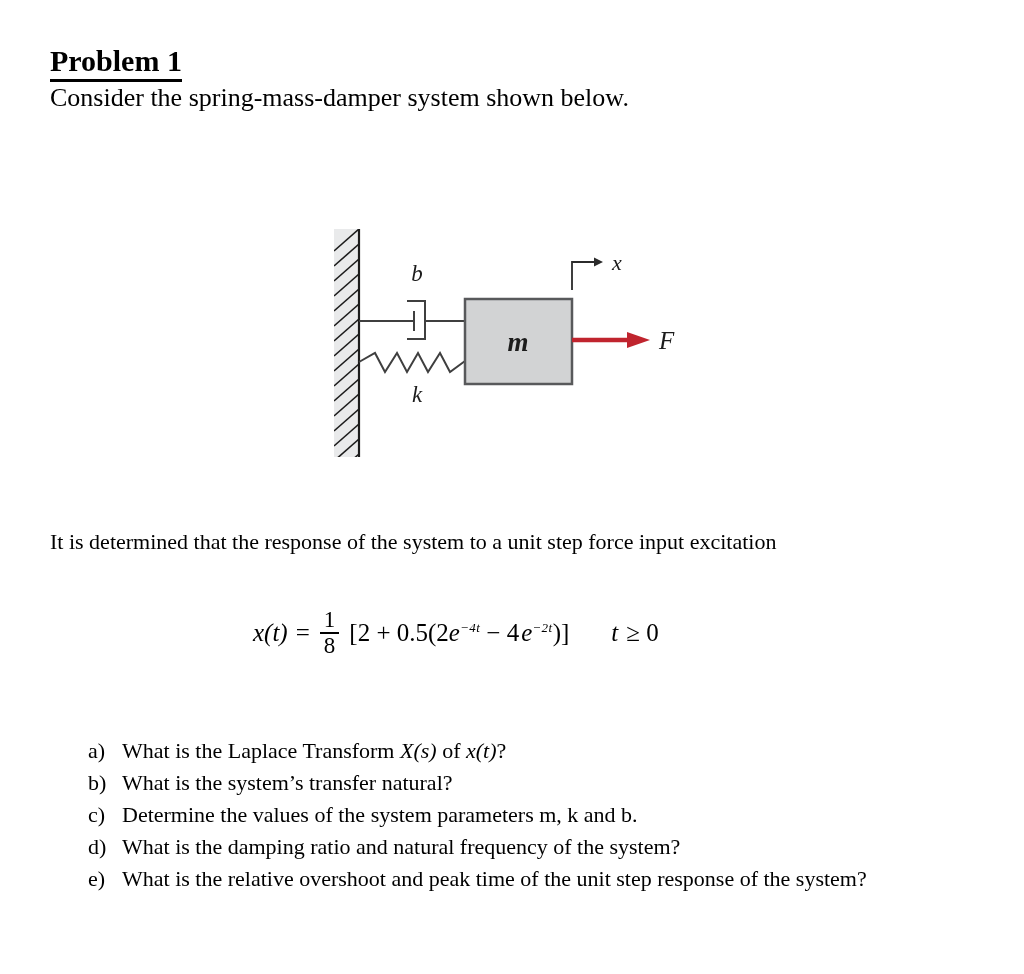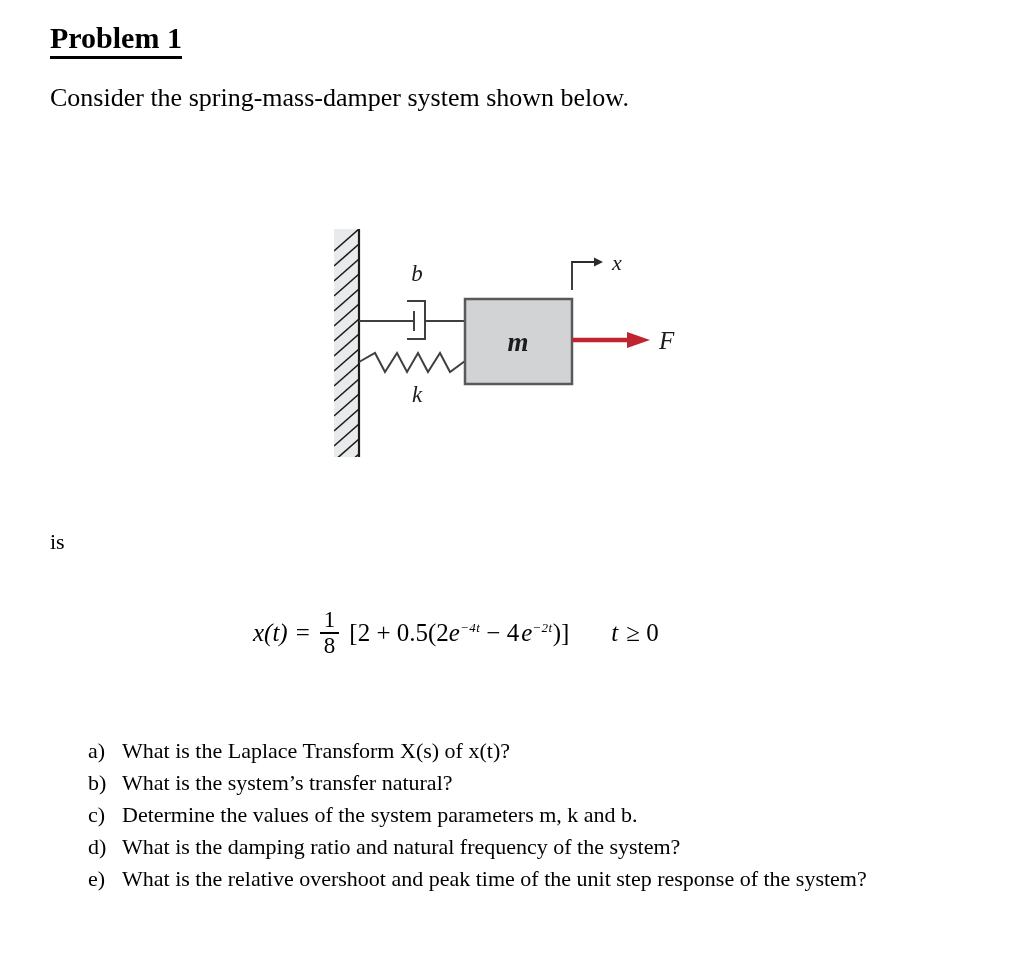--- a/index.html
+++ b/index.html
@@ -6,21 +6,21 @@
   html, body { width: 1024px; height: 974px; background: #ffffff; }
   body {
     position: relative;
     font-family: "Liberation Serif", serif;
     color: #000000;
     overflow: hidden;
   }
   .abs { position: absolute; }
 
   .page-title {
-    left: 50px; top: 21px;
+    left: 50px; top: 44px;
     font-size: 30px; font-weight: bold;
     border-bottom: 3px solid #000;
     padding-bottom: 1px;
     display: inline-block;
   }
   .intro { left: 50px; top: 83px; font-size: 26px; }
 
   .diagram-wrap { left: 320px; top: 225px; width: 380px; height: 250px; }
 
   .statement { left: 50px; top: 524px; width: 920px; font-size: 22px; line-height: 35px; }
@@ -37,21 +37,21 @@
   .frac .num { padding: 0 4px; }
   .sup { font-size: 13px; font-style: italic; vertical-align: 9px; letter-spacing: 0.5px; }
   .eq-mid { margin: 0 2px 0 6px; }
   .condition { margin-left: 42px; font-family: Liberation Serif, serif; }
   .condition .rest { margin-left: 8px; font-style: normal; }
 
   .questions { left: 88px; top: 735px; font-size: 22px; line-height: 32px; }
   .q-row { display: flex; }
   .q-label { width: 34px; flex: 0 0 34px; }
   .q-text { width: 842px; }
-  .math-it { }
+  .math-it { font-style: italic; }
 </style>
 </head>
 <body>
 
 <h1 class="abs page-title">Problem 1</h1>
 
 <div class="abs intro">Consider the spring-mass-damper system shown below.</div>
 
 <div class="abs diagram-wrap">
   <svg width="380" height="250" viewBox="0 0 380 250">
@@ -105,21 +105,21 @@
 
     <g>
       <line x1="252" y1="115" x2="310" y2="115" stroke-width="4.5" stroke="#c0242e"></line>
       <polygon points="307,107 330,115 307,123" fill="#c0242e"></polygon>
     </g>
     <text x="339" y="124" font-size="25" font-style="italic" font-family="Liberation Serif, serif" fill="#1c1c1c">F</text>
   </svg>
 </div>
 
 <div class="abs statement">
-  <div>is</div>
+  <div>It is determined that the response of the system to a unit step force input excitation</div>
 </div>
 
 <div class="abs equation">
   <span class="it">x(t)</span>
   <span class="eq-sign">=</span>
   <span class="frac">
     <span class="num">1</span>
     <span class="den">8</span>
   </span>
   <span><span>[2 + 0.5(2</span><span class="it">e</span><span class="sup">−4t</span><span class="eq-mid">− 4</span><span class="it">e</span><span class="sup">−2t</span><span>)]</span></span>

